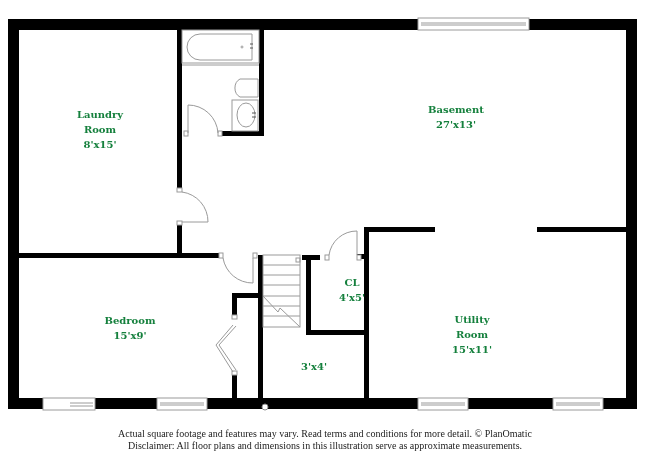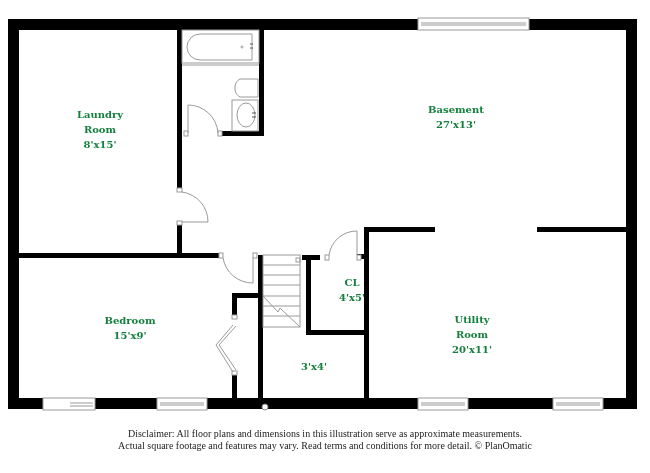--- a/index.html
+++ b/index.html
@@ -141,22 +141,22 @@
   <span>Bedroom</span>
   <span>15'x9'</span>
 </div>
 <div class="lbl" style="left:352px; top:275px;">
   <span>CL</span>
   <span>4'x5'</span>
 </div>
 <div class="lbl" style="left:472px; top:291px;margin-top:21px;">
   <span>Utility</span>
   <span>Room</span>
-  <span>20'x11'</span>
+  <span>15'x11'</span>
 </div>
 <div class="lbl" style="left:314px; top:359px;">
   <span>3'x4'</span>
 </div>
 
 <div class="disclaimer">
+  <span>Actual square footage and features may vary. Read terms and conditions for more detail. © PlanOmatic</span>
   <span>Disclaimer: All floor plans and dimensions in this illustration serve as approximate measurements.</span>
-  <span>Actual square footage and features may vary. Read terms and conditions for more detail. © PlanOmatic</span>
 </div>
 
 </body></html>

